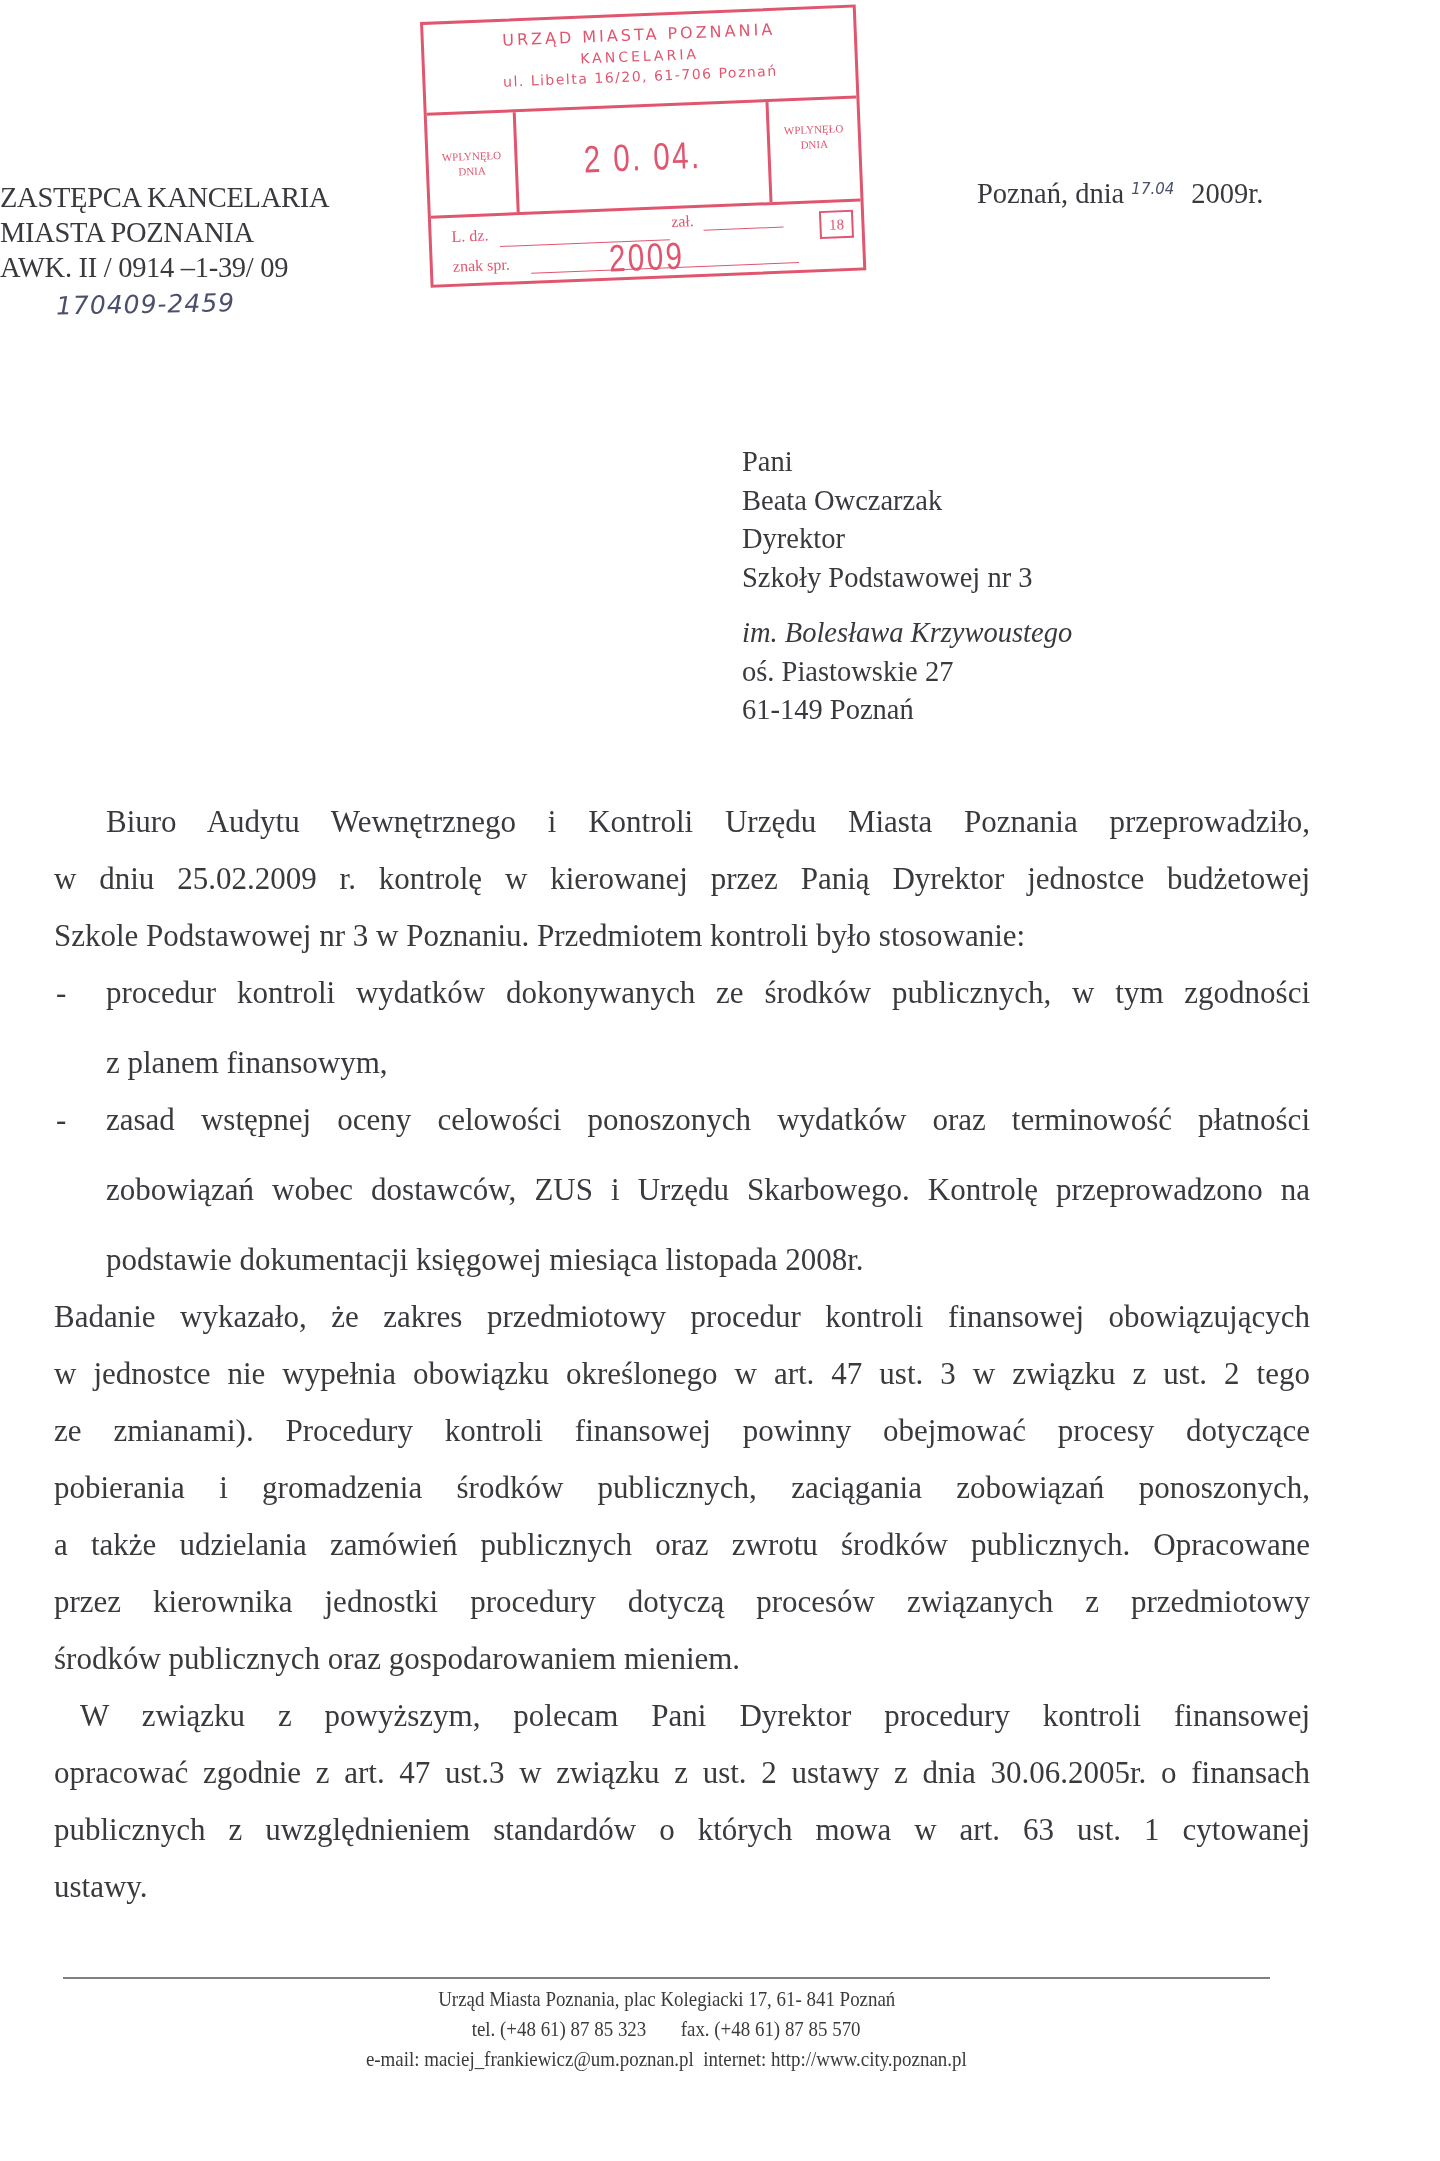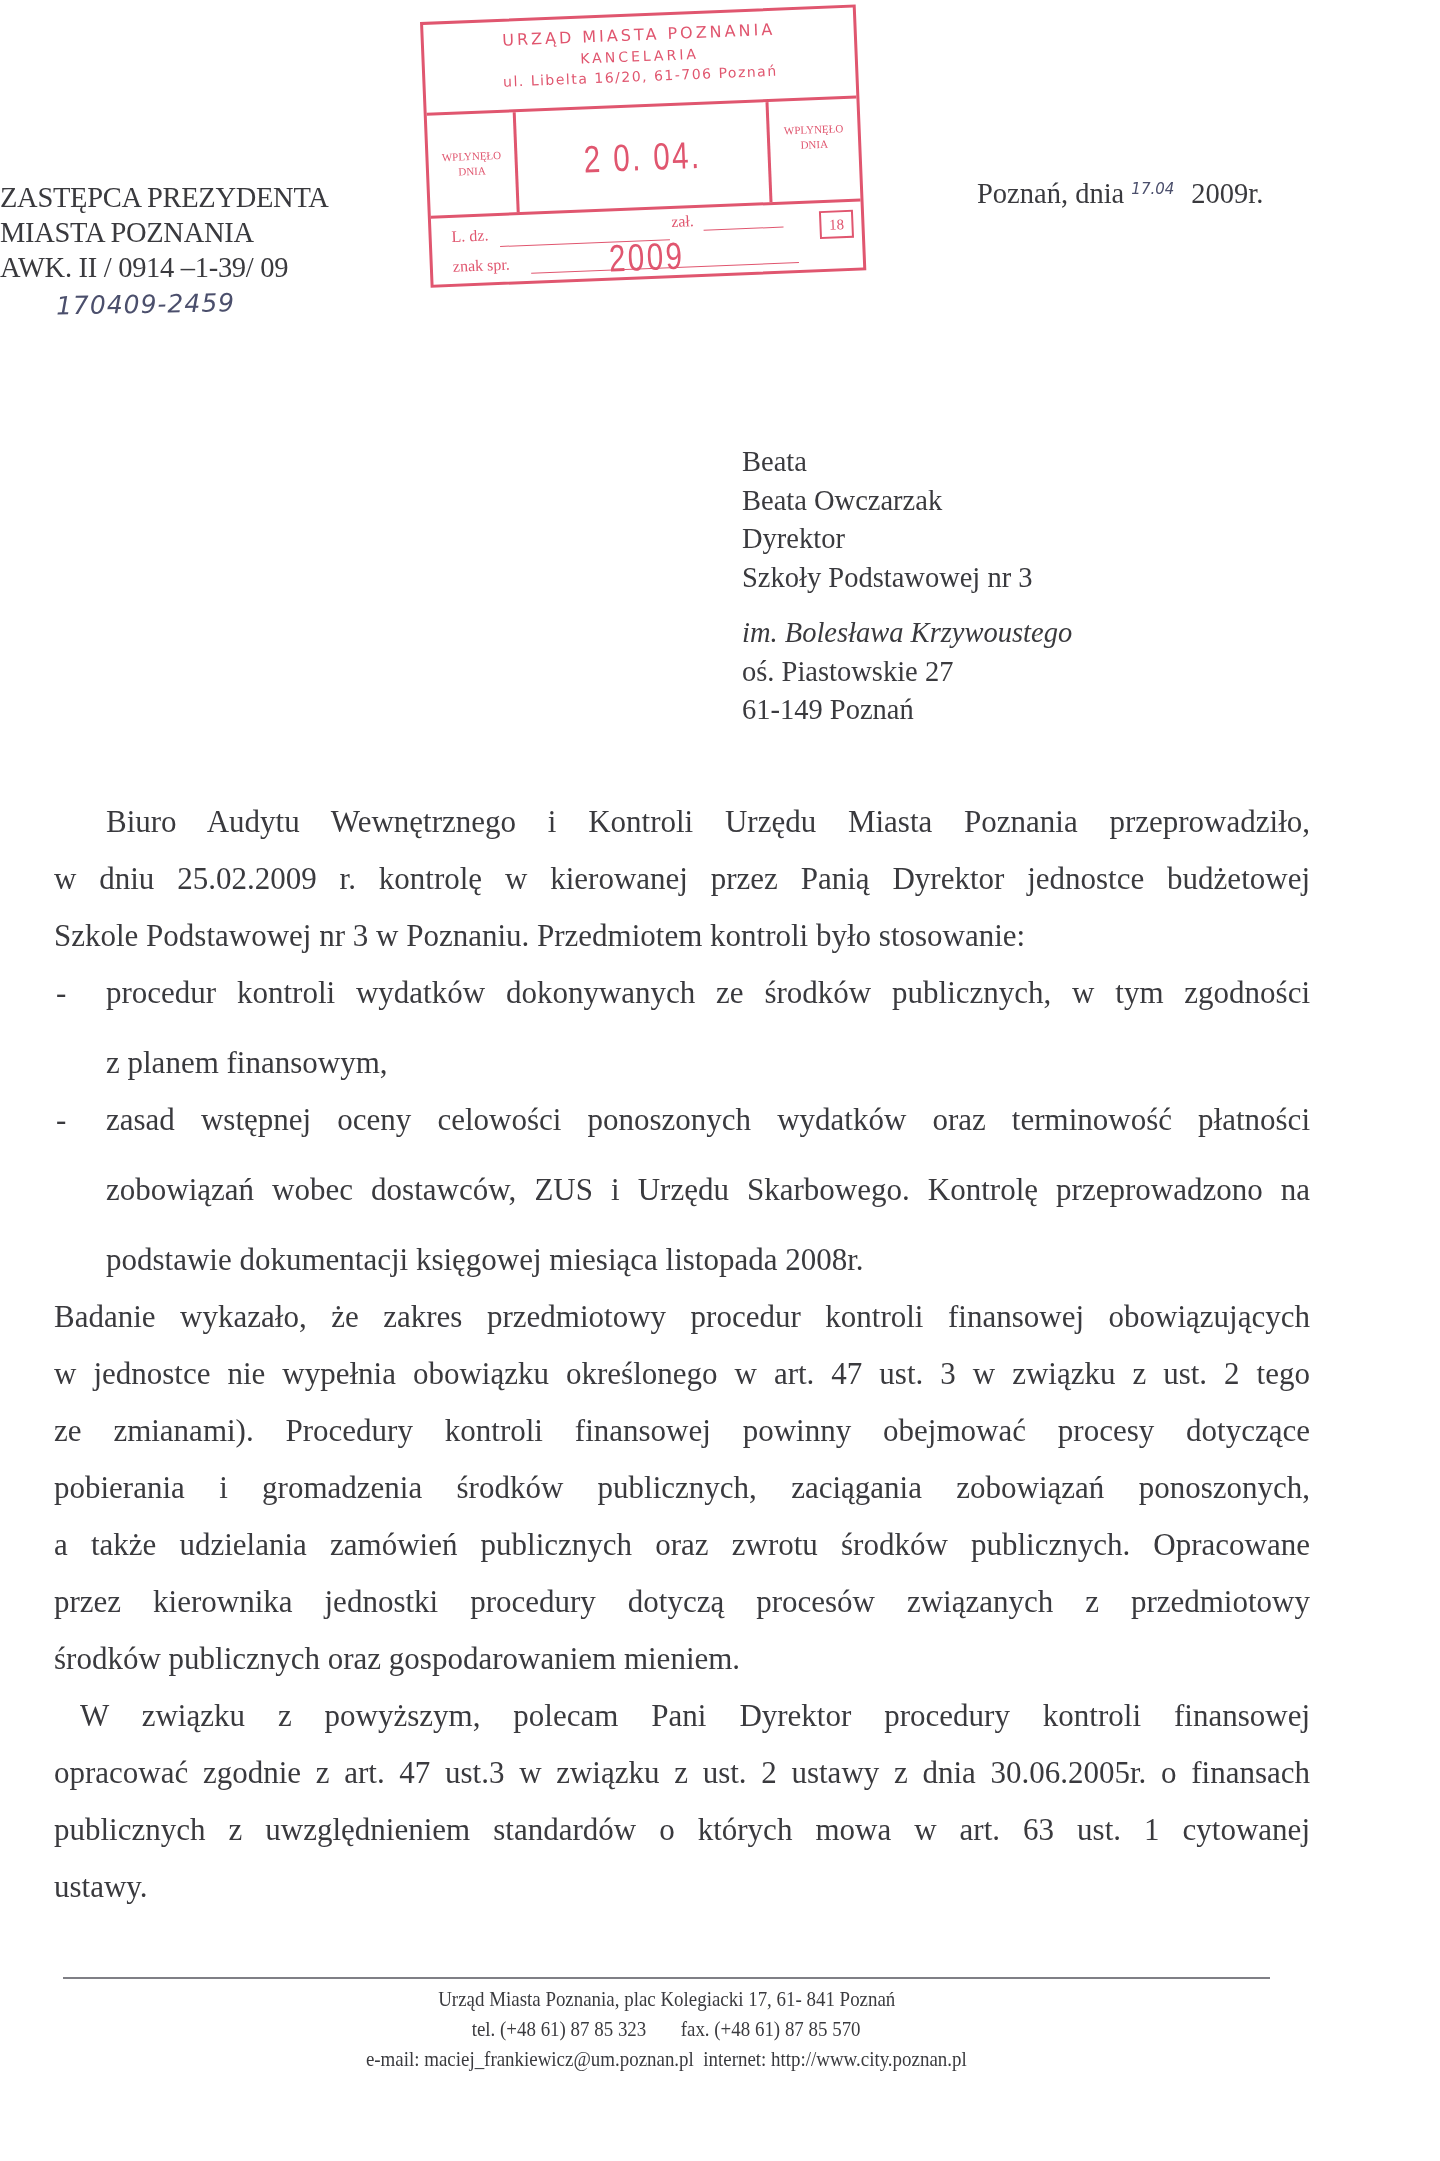--- a/index.html
+++ b/index.html
@@ -64,21 +64,21 @@
   
   .rule { left: 63px; top: 1977px; width: 1207px; border-top: 2px solid #7f7f85; }
   .footer { left: 63px; top: 1984px; width: 1207px; text-align: center; font-size: 22px; line-height: 30px; white-space: nowrap; }
   .footer .cond { display: inline-block; transform: scaleX(0.86); transform-origin: center; }
   .footer .gap { display: inline-block; width: 40px; }
 </style>
 </head>
 <body>
 
 <div class="abs sender">
-  <div>ZASTĘPCA PREZYDENTA</div>
+  <div>ZASTĘPCA KANCELARIA</div>
   <div>MIASTA POZNANIA</div>
   <div>AWK. II / 0914 –1-39/ 09</div>
   <span class="hand">170409-2459</span>
 </div>
 
 <div class="abs stamp">
   <div class="stamp-head">
     <div class="l1">URZĄD MIASTA POZNANIA</div>
     <div class="l2">KANCELARIA</div>
     <div class="l3">ul. Libelta 16/20, 61-706 Poznań</div>
@@ -104,21 +104,21 @@
     <span class="znak-line"></span>
   </div>
 </div>
 
 <div class="abs date">
   <span>Poznań, dnia</span>
   <span class="hand">17.04</span><span>2009r.</span>
 </div>
 
 <div class="abs addr">
-  <div>Beata</div>
+  <div>Pani</div>
   <div>Beata Owczarzak</div>
   <div>Dyrektor</div>
   <div>Szkoły Podstawowej nr 3</div>
   <div class="it">im. Bolesława Krzywoustego</div>
   <div>oś. Piastowskie 27</div>
   <div>61-149 Poznań</div>
 </div>
 
 <div class="abs body">
   <div>

